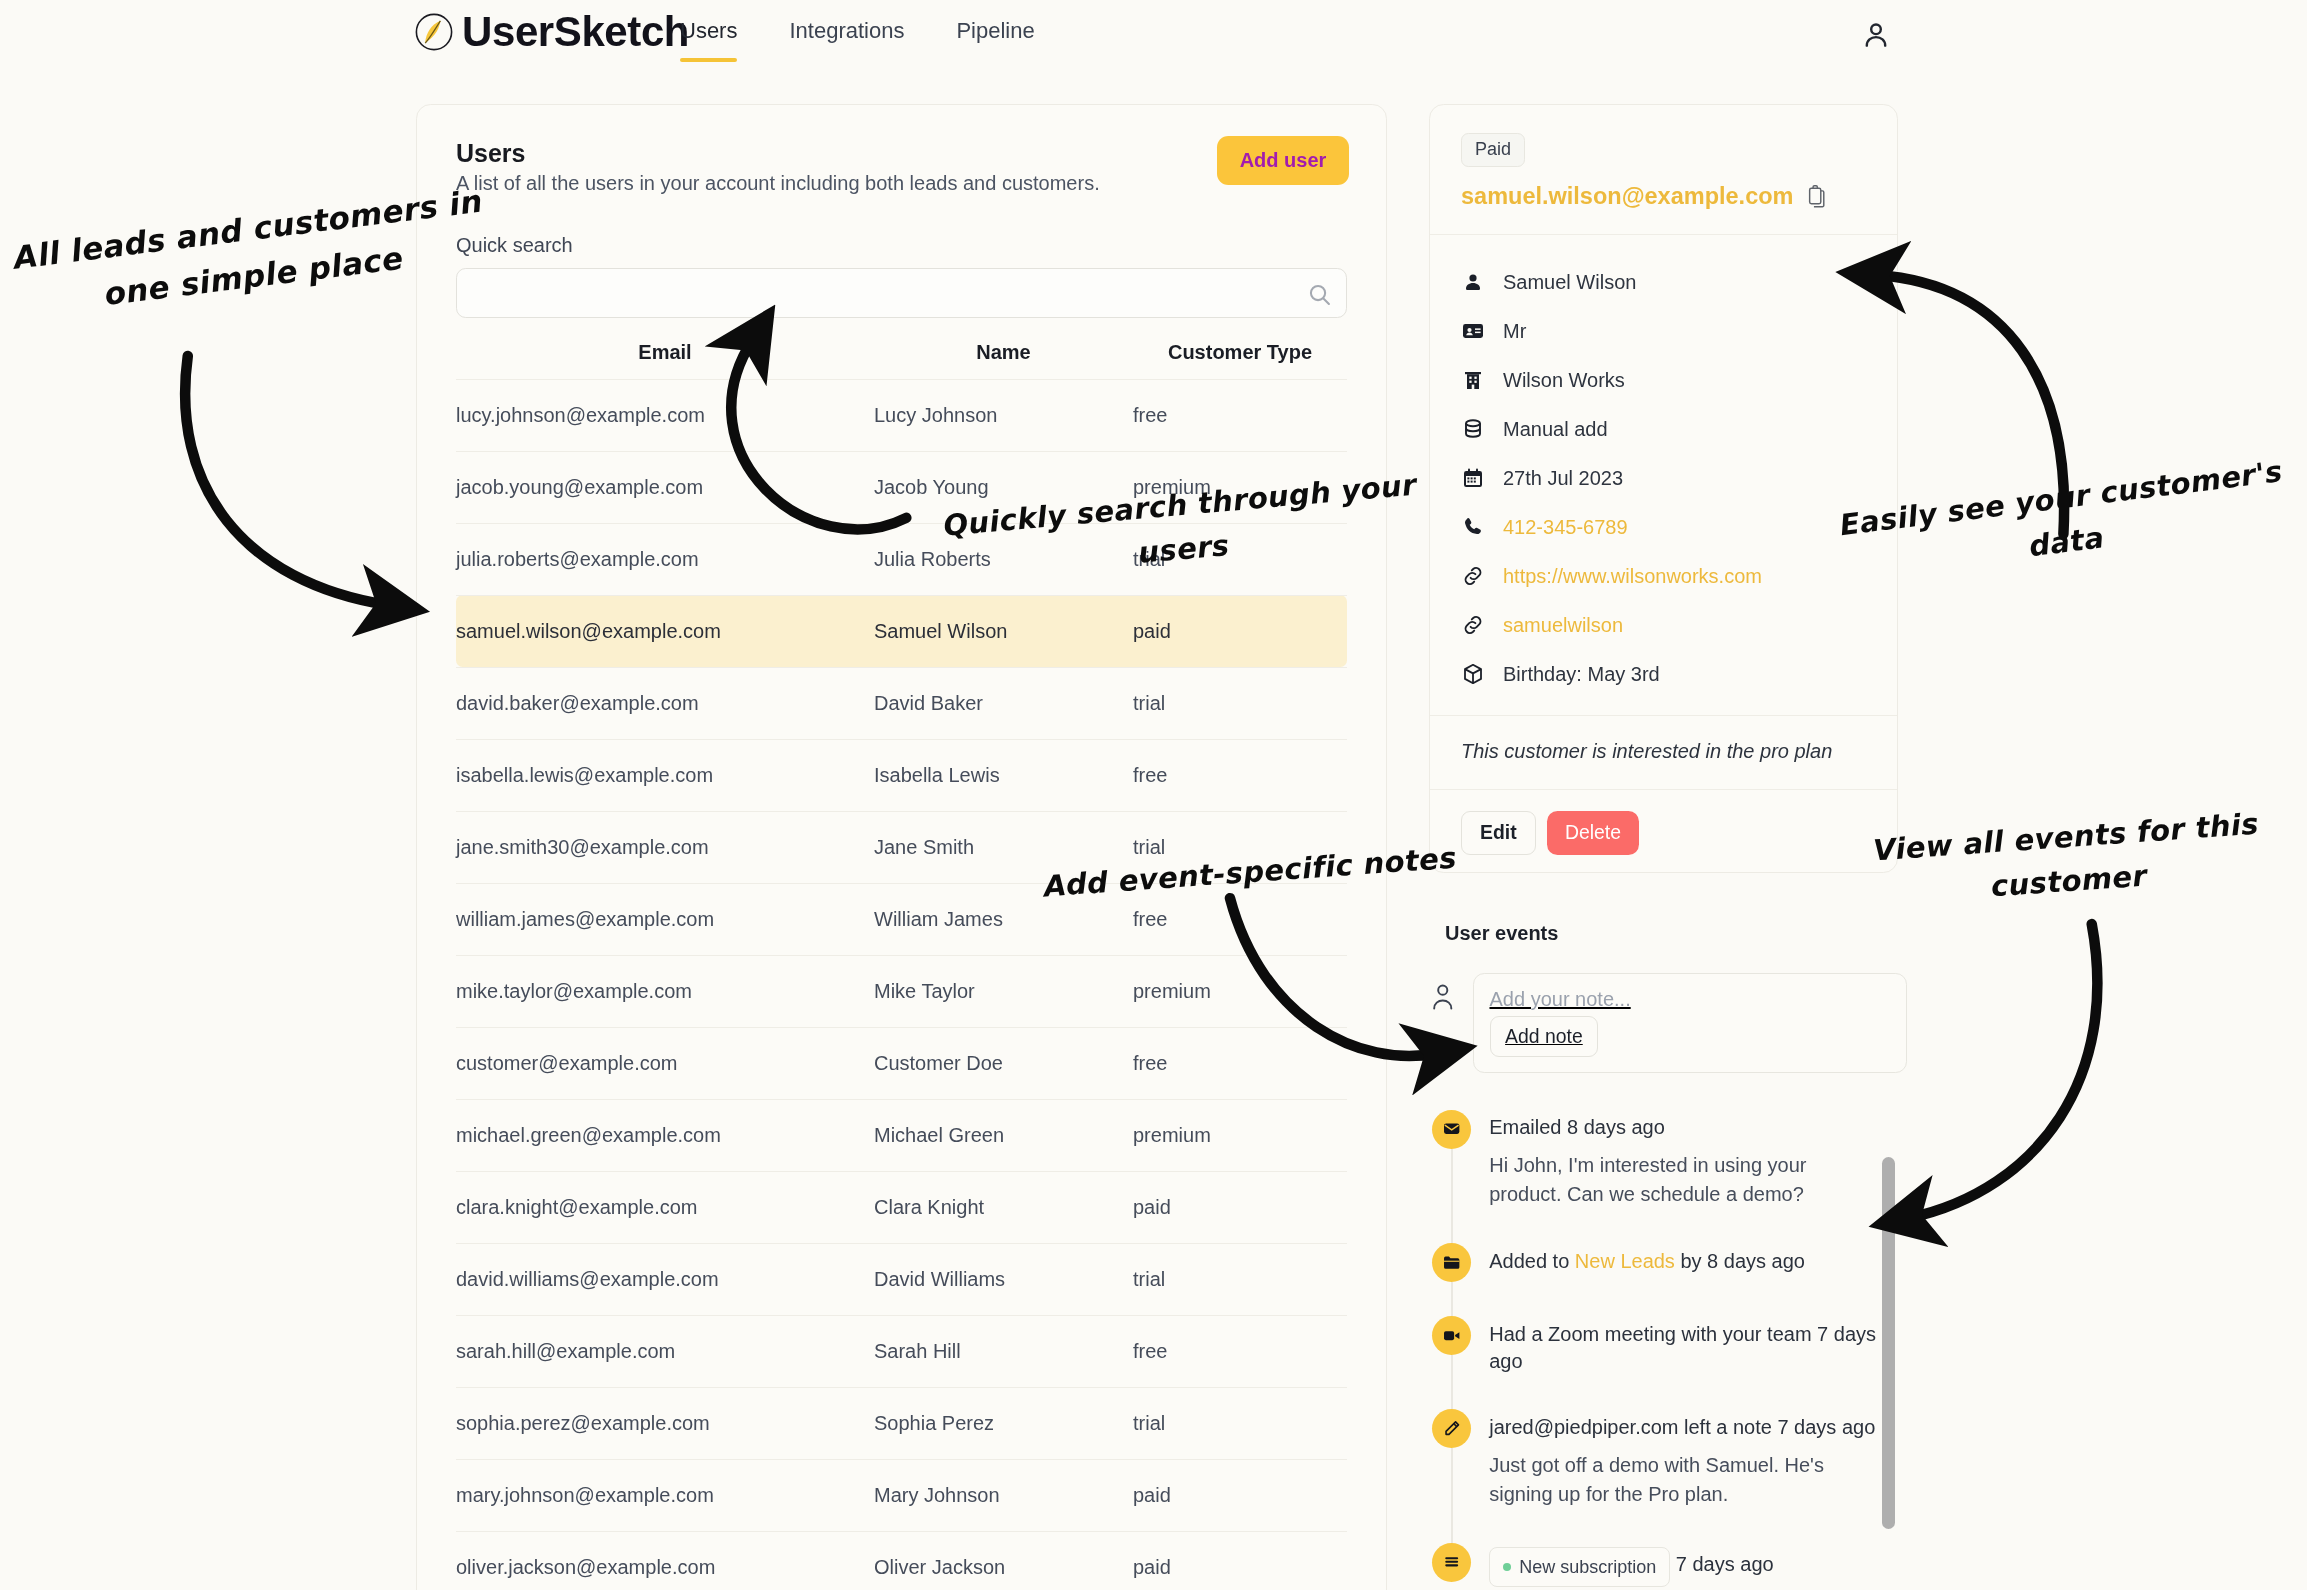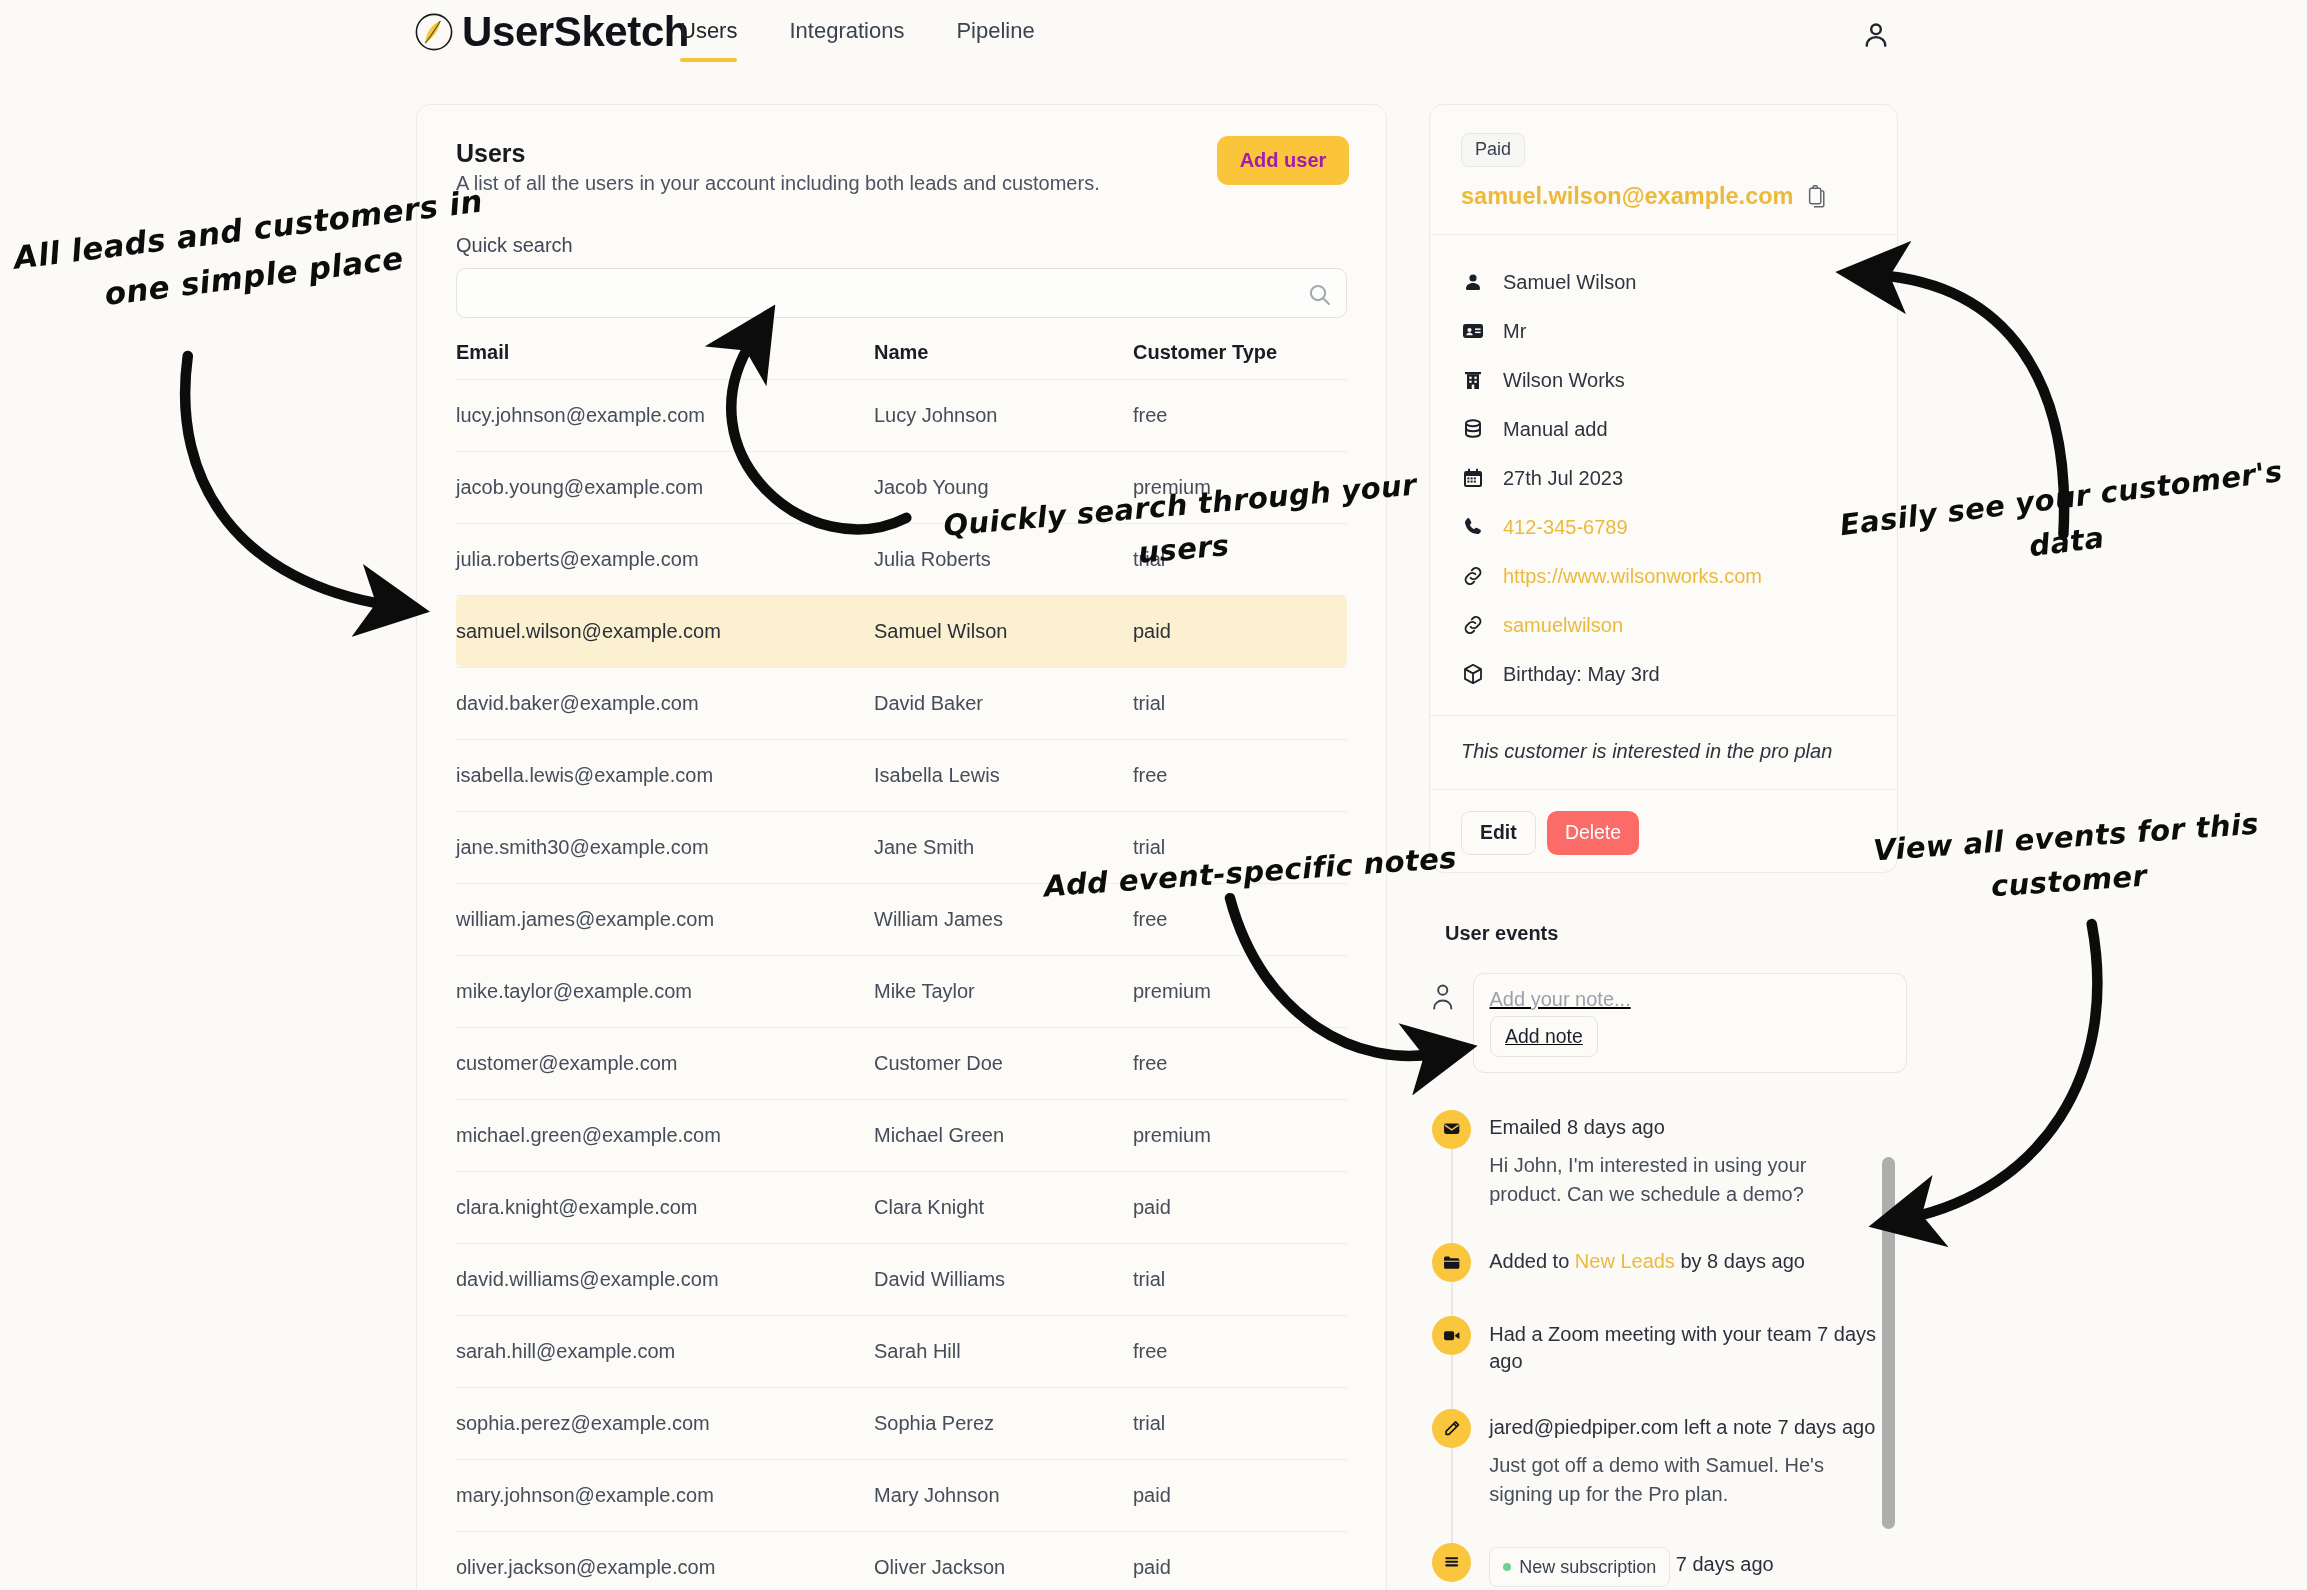--- a/index.html
+++ b/index.html
@@ -56,21 +56,21 @@
   }
   .search-box input {
     flex: 1; height: 100%; border: none; background: transparent; outline: none;
     font-size: 20px; font-family: inherit; color: #22262f; padding: 0 16px;
   }
   .search-ico { position: absolute; right: 13px; top: 11.3px; width: 27.5px; height: 27.5px; opacity: .6; }
 
   
   table.users { width: calc(100% - 78px); margin: 22.7px 39px 0 39px; border-collapse: collapse; table-layout: fixed; }
   table.users th {
-    text-align: left; font-size: 20px; font-weight: bold; color: #1a1d25;
+    text-align: center; font-size: 20px; font-weight: bold; color: #1a1d25;
     padding: 0 0 14.6px 0;
   }
   table.users td { font-size: 20px; color: #454c5a; padding: 24px 0; border-top: 0.8px solid #EFEDE6; }
   table.users colgroup col.c1 { width: 418px; }
   table.users colgroup col.c2 { width: 259px; }
   table.users tr.sel td { background: #FBF0CF; color: #2c2f38; }
   table.users tr.sel td:first-child { border-radius: 6.5px 0 0 6.5px; }
   table.users tr.sel td:last-child  { border-radius: 0 6.5px 6.5px 0; }
 
   

